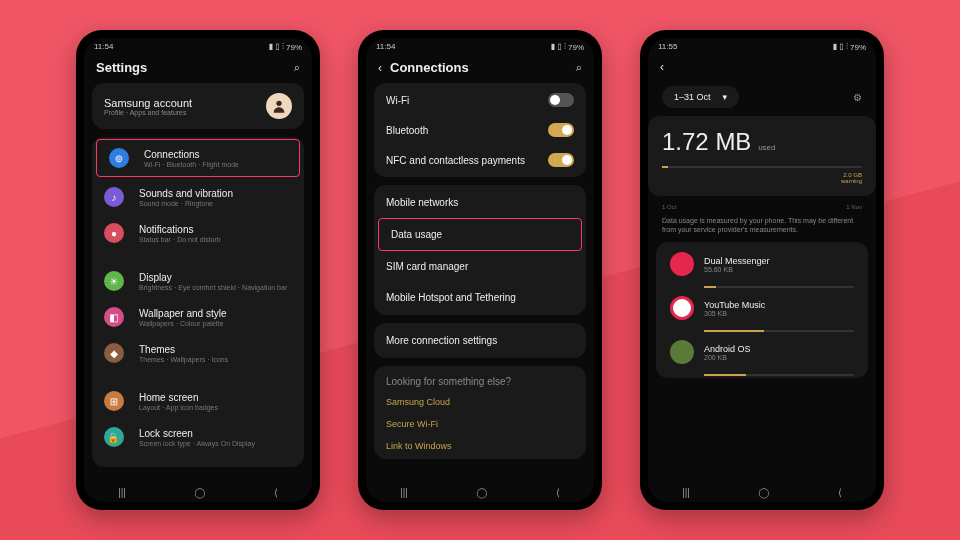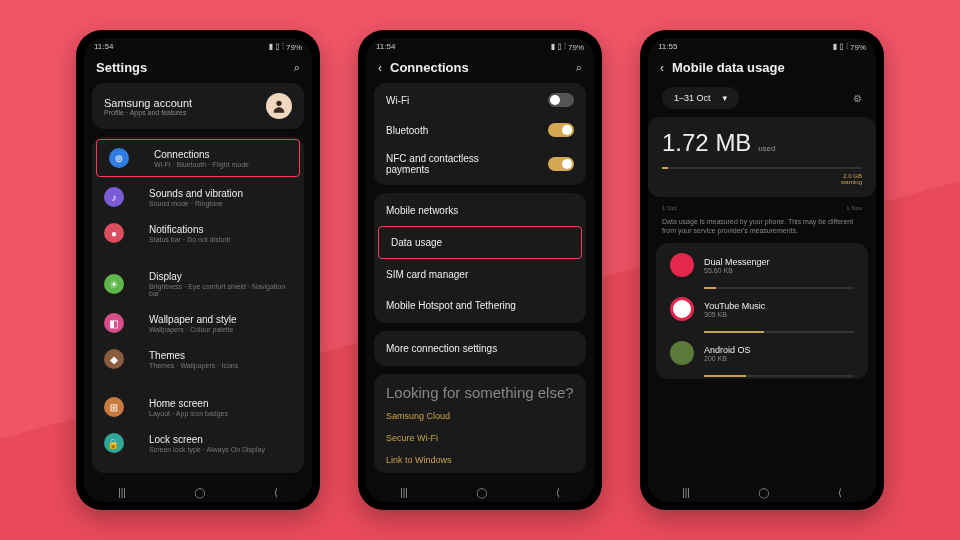--- a/index.html
+++ b/index.html
@@ -13,34 +13,34 @@
 .header .back{font-size:12px;color:#ddd}
 .header .search{font-size:11px;color:#ddd}
 .content{flex:1;overflow:hidden;padding:0 8px}
 .card{background:#1a1a1a;border-radius:12px;margin-bottom:8px;padding:2px 0}
 .acct{display:flex;align-items:center;padding:10px 12px;gap:10px}
 .acct .txt{flex:1}
 .acct .name{font-size:11px;font-weight:500}
 .acct .sub{font-size:7px;color:#888}
 .avatar{width:26px;height:26px;border-radius:50%;background:#f0d8c0;display:flex;align-items:center;justify-content:center}
 .avatar svg{width:16px;height:16px}
-.row{display:flex;align-items:center;padding:8px 12px;gap:25px}
+.row{display:flex;align-items:center;padding:8px 12px;gap:15px}
 .icon{width:20px;height:20px;border-radius:50%;display:flex;align-items:center;justify-content:center;font-size:10px;color:#fff;flex-shrink:0}
 .row .txt{flex:1}
 .row .label{font-size:10px;font-weight:400}
 .row .sub{font-size:7px;color:#777;margin-top:1px}
 .hl{border:1.5px solid #ff3860;border-radius:4px;margin:0 4px}
 .toggle{width:26px;height:14px;border-radius:8px;position:relative}
 .toggle.on{background:#d4a850}
 .toggle.off{background:#555}
 .toggle::after{content:'';position:absolute;width:10px;height:10px;border-radius:50%;background:#fff;top:2px}
 .toggle.on::after{right:2px}
 .toggle.off::after{left:2px}
 .simple-row{padding:10px 12px;font-size:10px}
-.section-title{padding:8px 12px 4px;font-size:15px;color:#888}
+.section-title{padding:8px 12px 4px;font-size:10px;color:#888}
 .link-row{padding:6px 12px;font-size:9px;color:#c9a34e}
 .navbar{display:flex;justify-content:space-around;padding:6px 0 4px;color:#999;font-size:10px}
 .date-chip{display:inline-flex;align-items:center;background:#1a1a1a;border-radius:14px;padding:6px 12px;font-size:9px;gap:12px}
 .usage-card{background:#1a1a1a;border-radius:12px;padding:12px 14px;margin-bottom:8px}
 .usage-amt{font-size:24px;font-weight:500}
 .usage-used{font-size:8px;color:#999;margin-left:4px}
 .usage-bar{height:2px;background:#333;margin-top:10px;position:relative}
 .usage-bar .fill{height:100%;background:#c9a34e;width:3%}
 .warn{text-align:right;font-size:6px;color:#c9a34e;margin-top:4px}
 .axis{display:flex;justify-content:space-between;font-size:6px;color:#666;margin:2px 14px 6px}
@@ -222,21 +222,20 @@
 <div class="screen">
   <div class="statusbar">
     <span>11:55</span>
     <span class="right">
           <span>▮ ▯ ⫶</span> 
           <span>79%</span>
         </span>
   </div>
   <div class="header">
     <span class="back">‹</span>
-    <span class="title">Mobile data usage</span>
   </div>
   <div class="content" style="padding:0">
     <div class="top-row">
       <div class="date-chip">
         <span>1–31 Oct</span>
             <span>▾</span>
       </div>
       <span class="gear">⚙</span>
     </div>
     <div class="usage-card">

